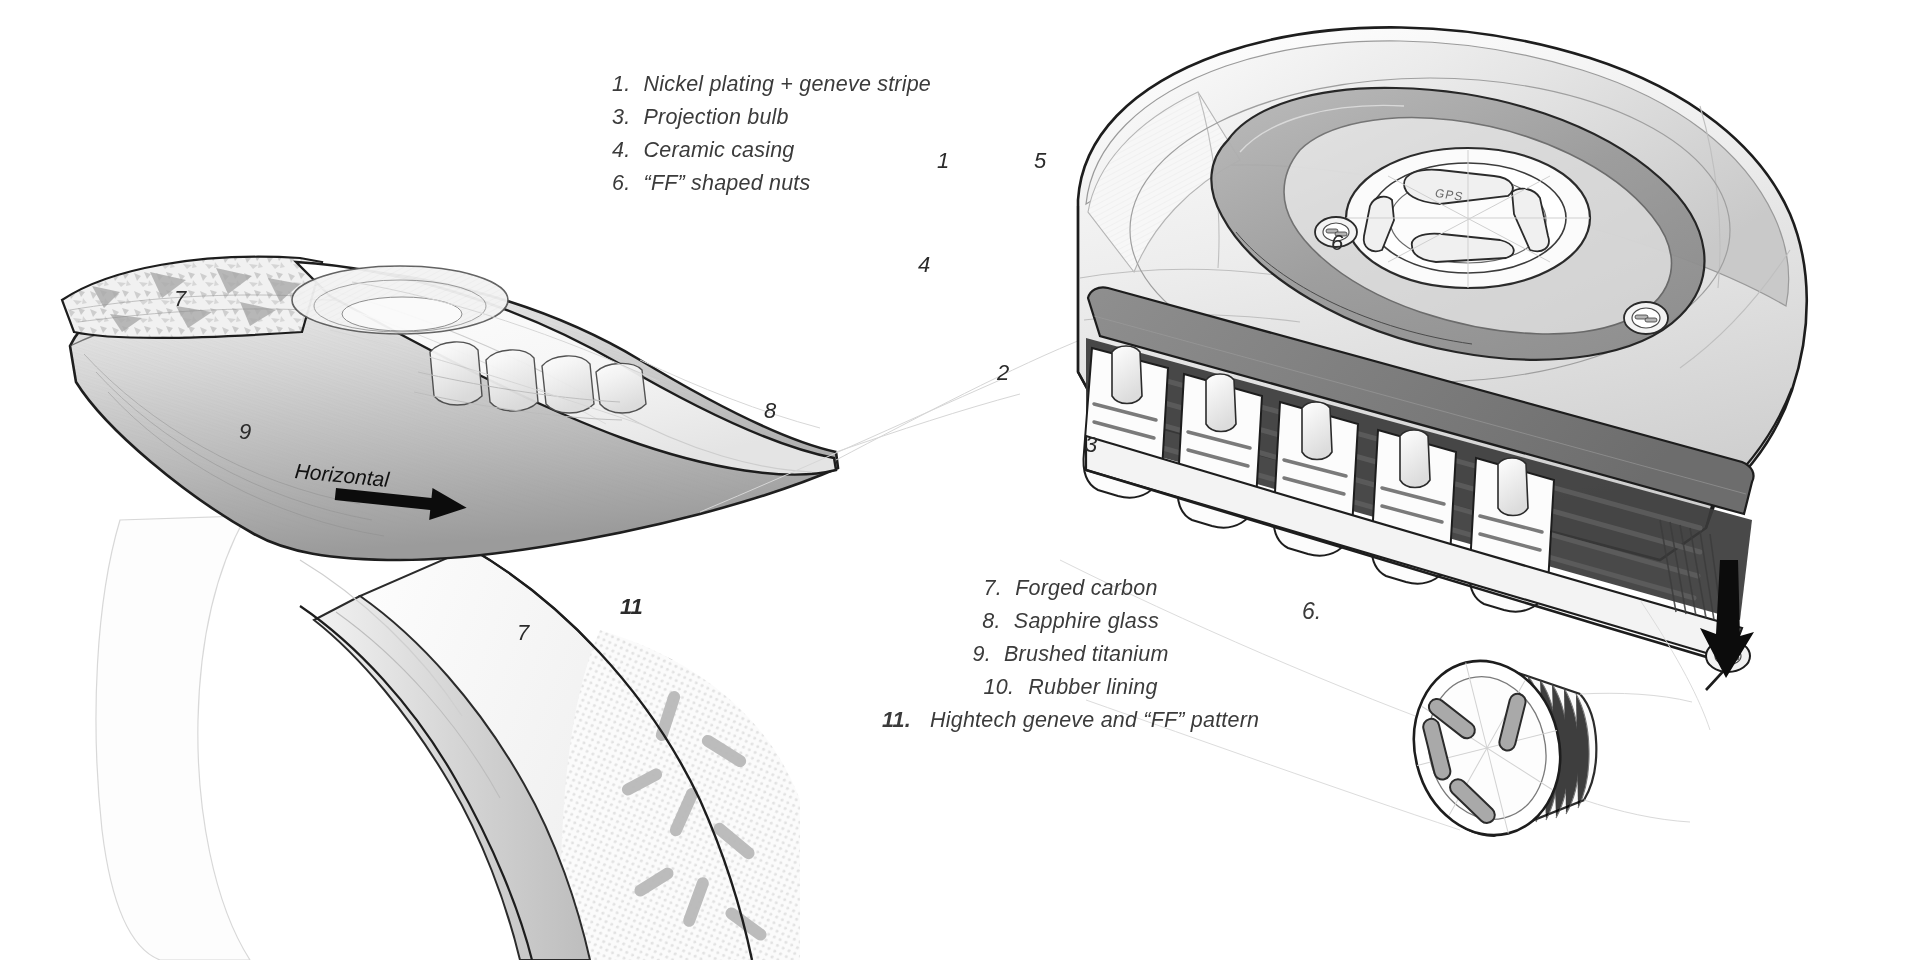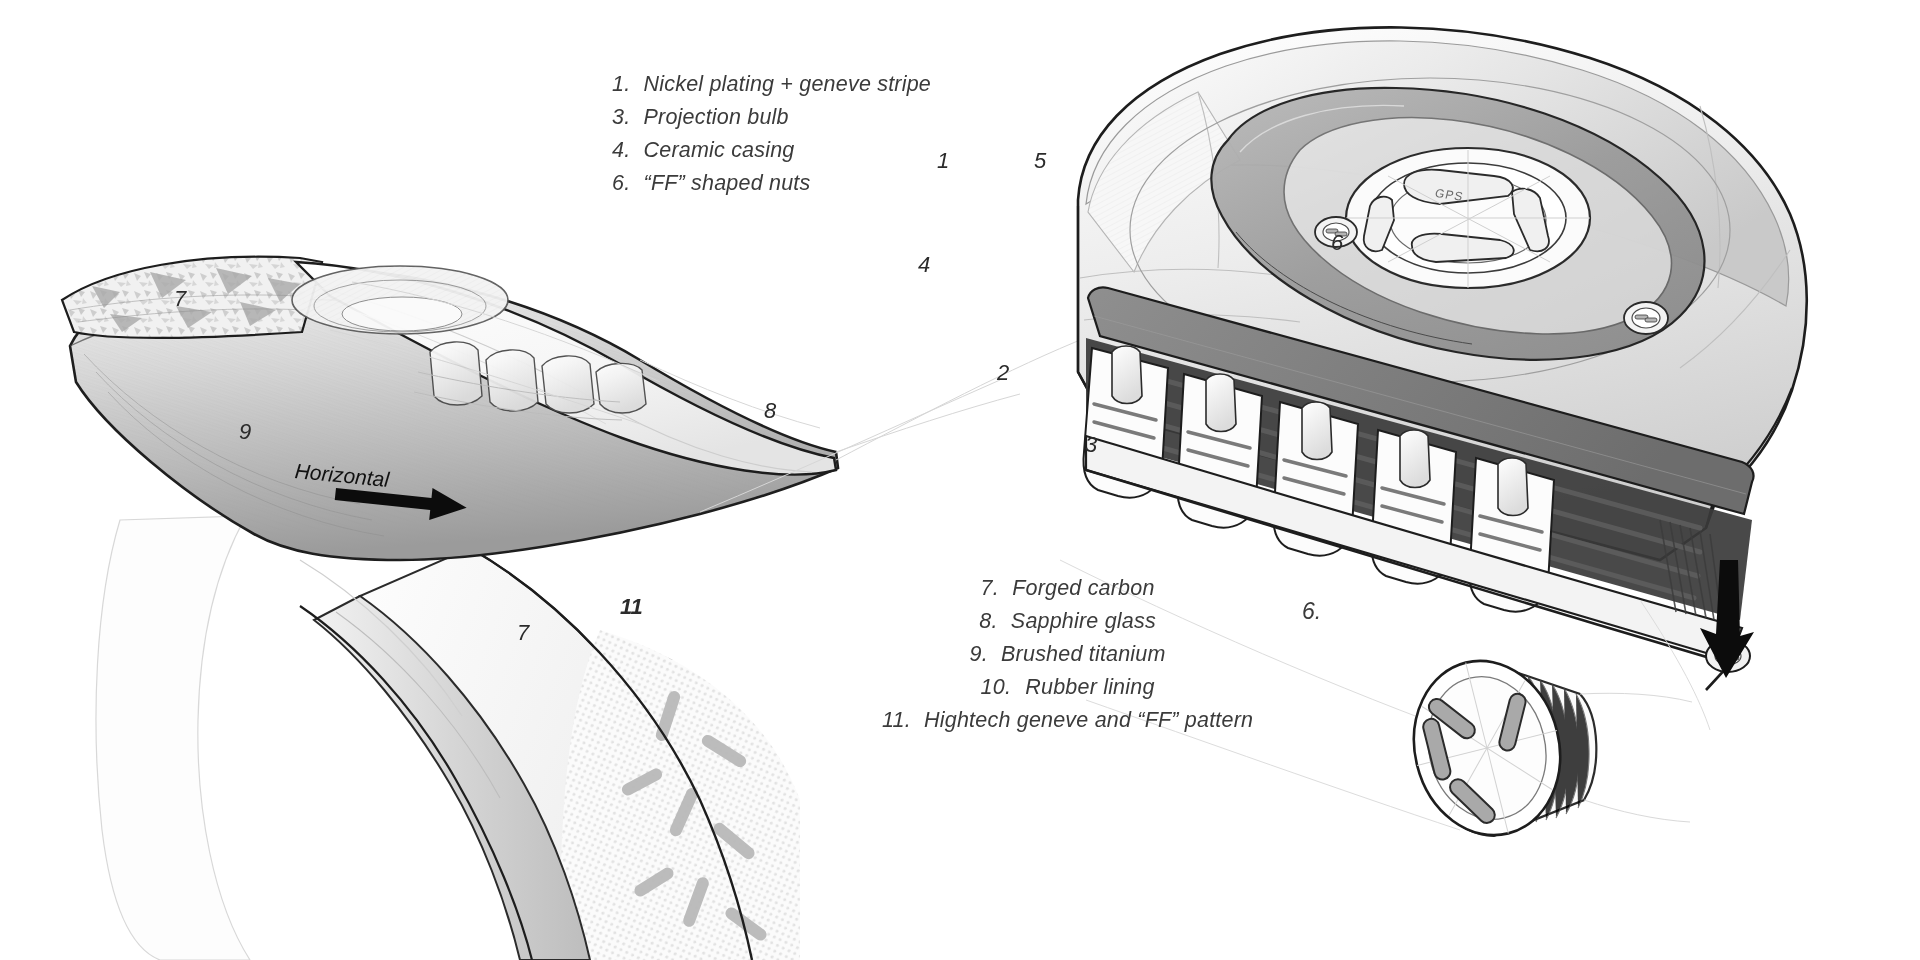--- a/index.html
+++ b/index.html
@@ -487,21 +487,21 @@
     </div>
     <div class="row">
       <span style="margin-right: 7px;">9.</span>
       <span>Brushed titanium</span>
     </div>
     <div class="row">
       <span style="margin-right: 8px;">10.</span>
       <span>Rubber lining</span>
     </div>
     <div class="row">
-      <span style="margin-right: 7px;">11.</span>
+      <span style="margin-right: 13px; font-weight: bold;">11.</span>
       <span>Hightech geneve and “FF” pattern</span>
     </div>
   </div>
 
   <div class="callout" style="left:174px;top:286px;">7</div>
   <div class="callout" style="left:764px;top:398px;">8</div>
   <div class="callout" style="left:239px;top:419px;">9</div>
   <div class="callout" style="left:517px;top:620px;">7</div>
   <div class="callout" style="left:620px;top:594px;font-weight:bold;">11</div>
 

